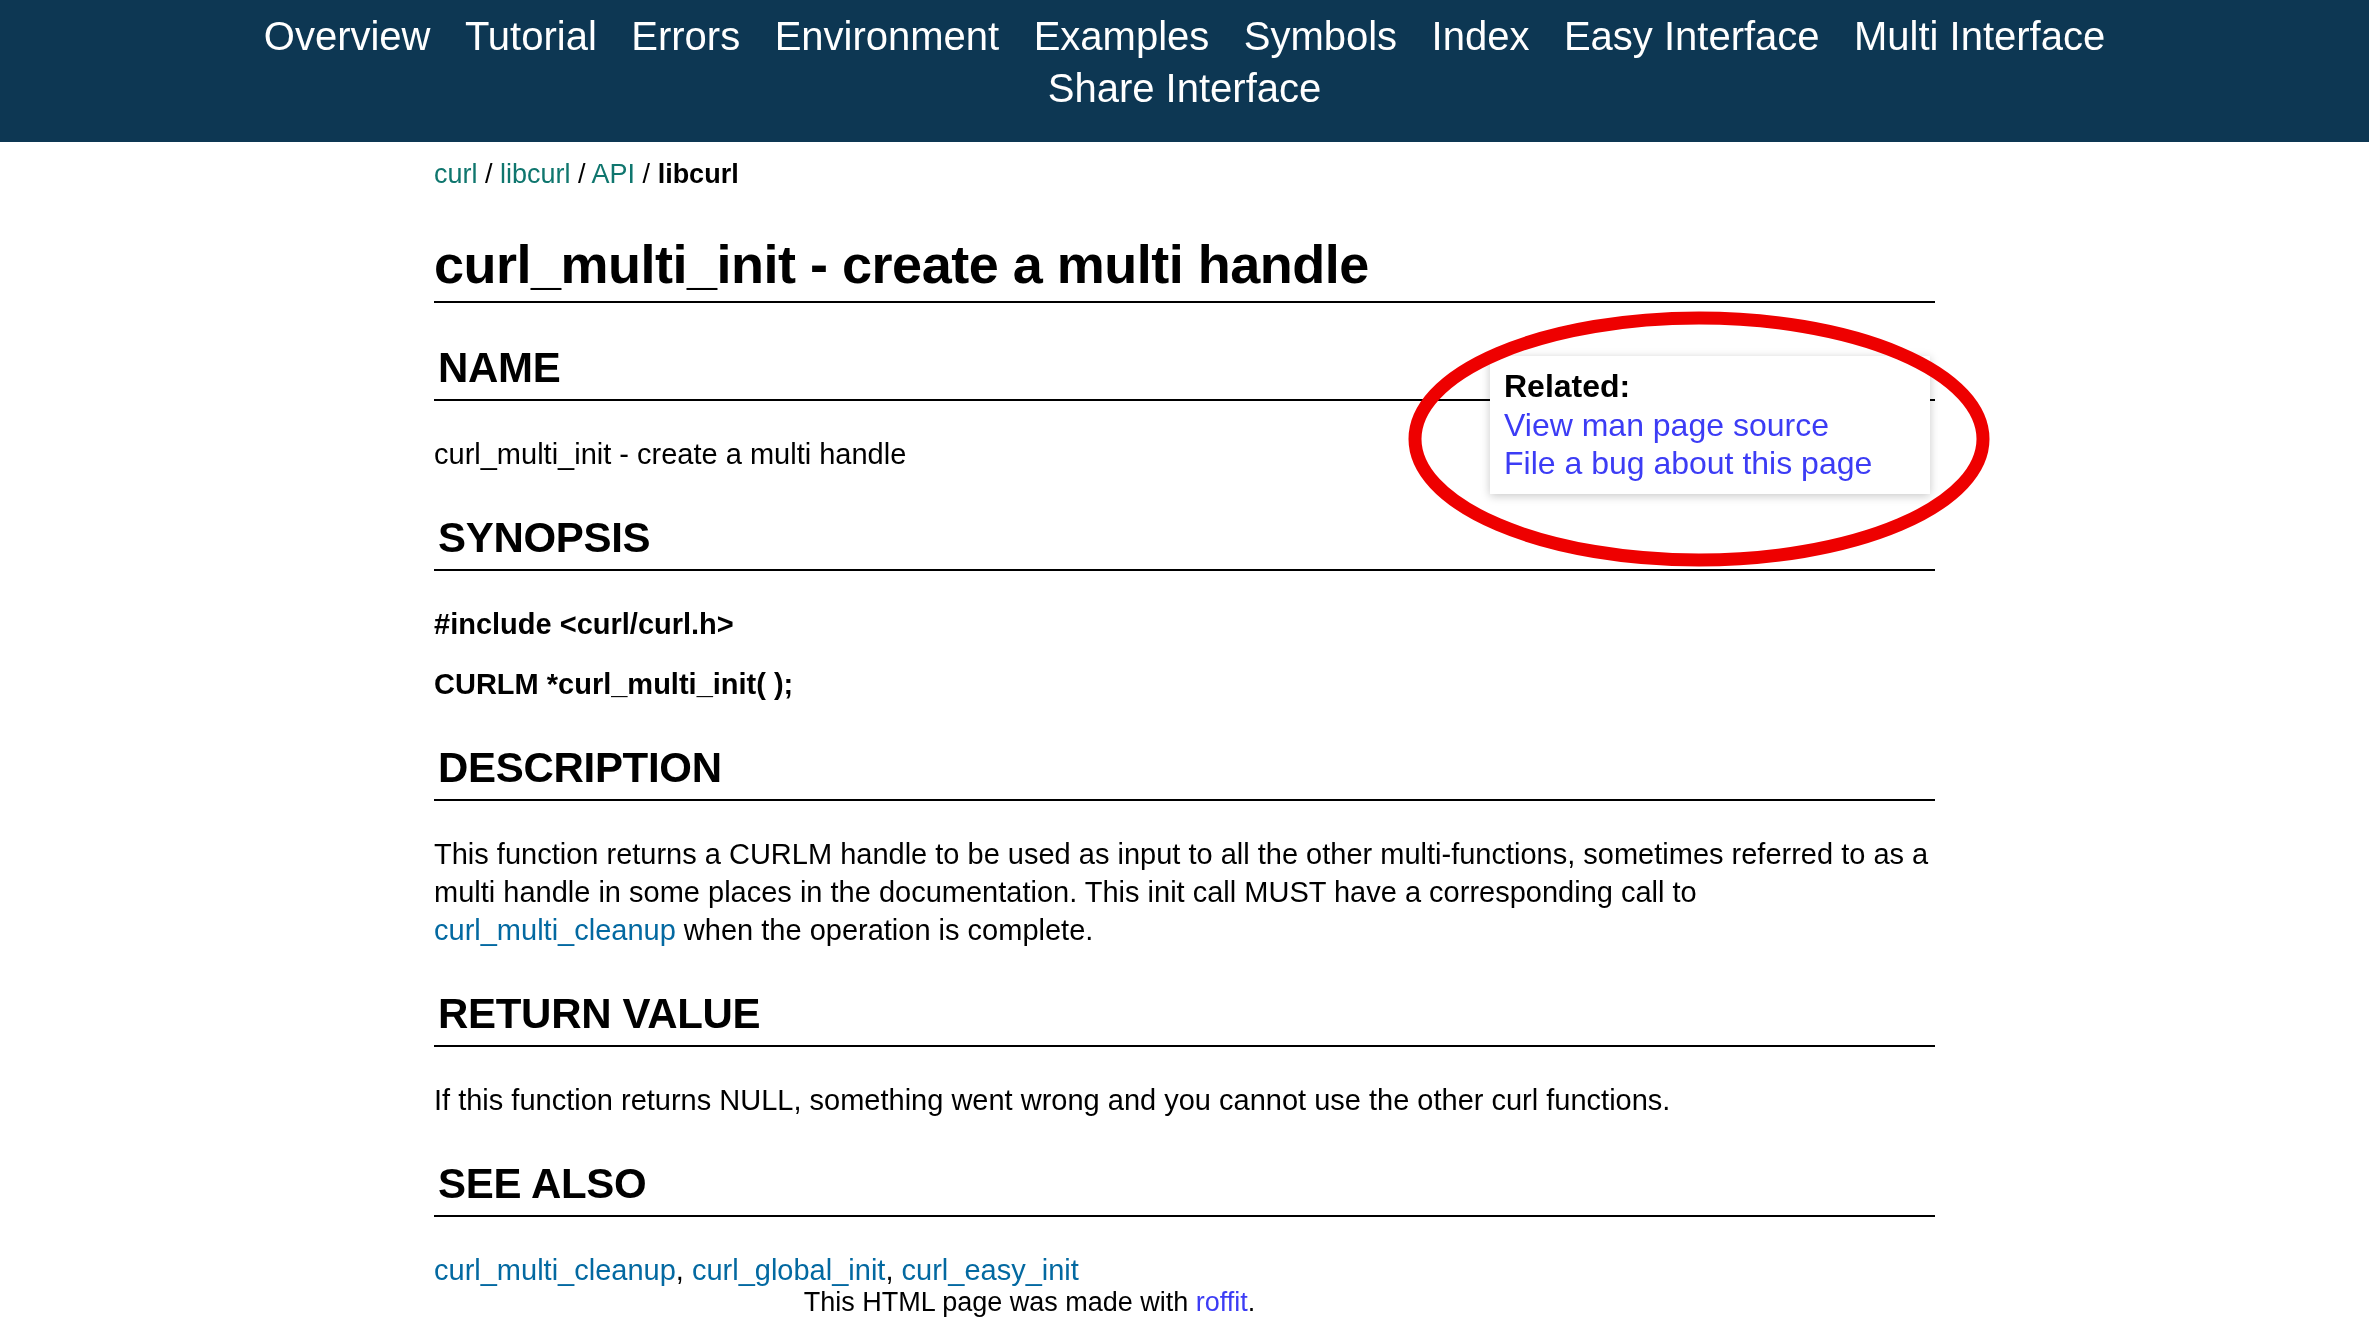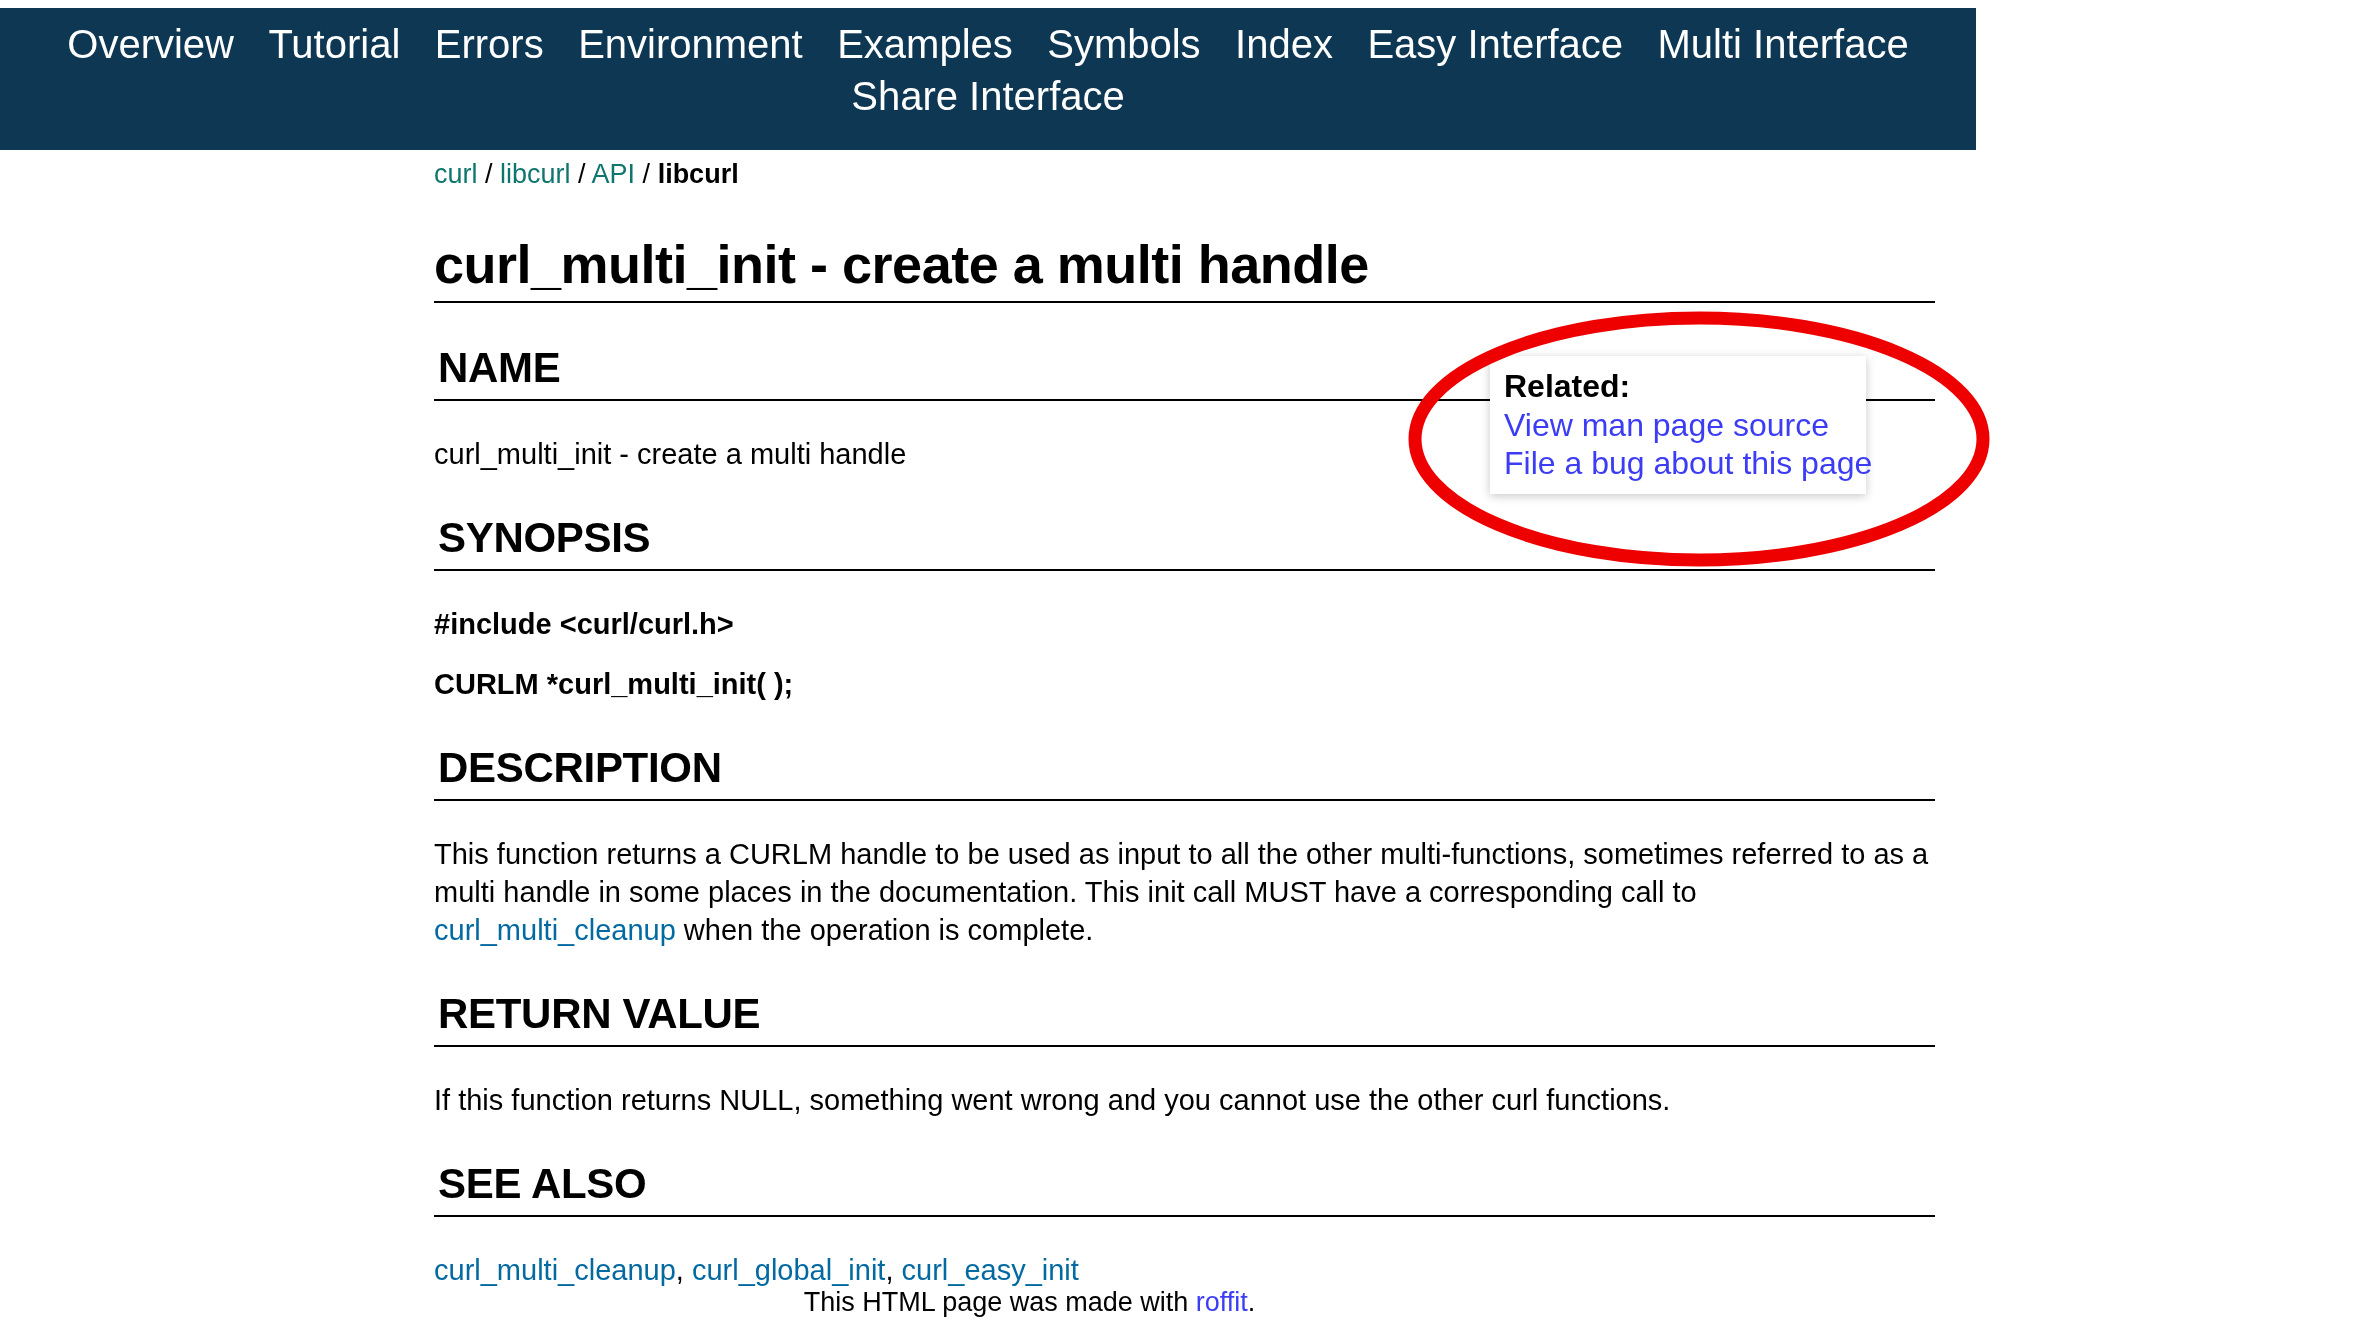--- a/index.html
+++ b/index.html
@@ -13,27 +13,26 @@
     position: relative;
     overflow: hidden;
     font-family: "Liberation Sans", sans-serif;
     color: #000000;
   }
 
   
   #topnav {
     position: absolute;
     left: 0; top: 0;
-    width: 1976px;
+    width: 2369px;
     height: 142px;
     background: #0d3753;
     box-sizing: border-box;
     padding-top: 10px;
     text-align: center;
-    margin-top: 8px;
   }
   #topnav .navrow {
     display: block;
     line-height: 52px;
     white-space: nowrap;
   }
   #topnav a.navitem {
     display: inline-block;
     color: #ffffff;
     font-size: 40px;
@@ -107,21 +106,21 @@
   p.para {
     margin: 0;
     padding: 0;
   }
 
   
   #related-box {
     position: absolute;
     left: 1490px;
     top: 356px;
-    width: 376px;
+    width: 440px;
     box-sizing: border-box;
     background: #ffffff;
     padding: 10px 14px 12px 14px;
     box-shadow: 0 2px 9px rgba(0,0,0,0.22);
     z-index: 5;
   }
   #related-box .rel-title {
     font-size: 32px;
     font-weight: bold;
     line-height: 40px;

